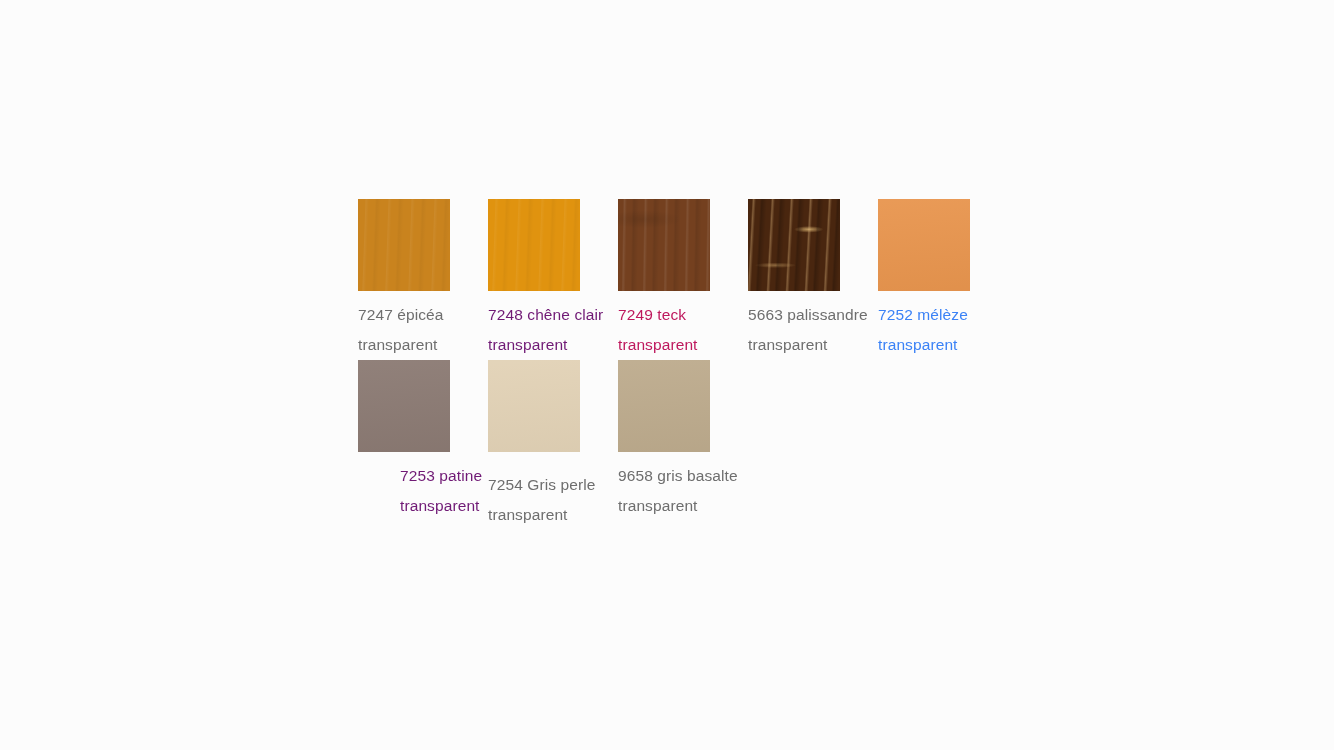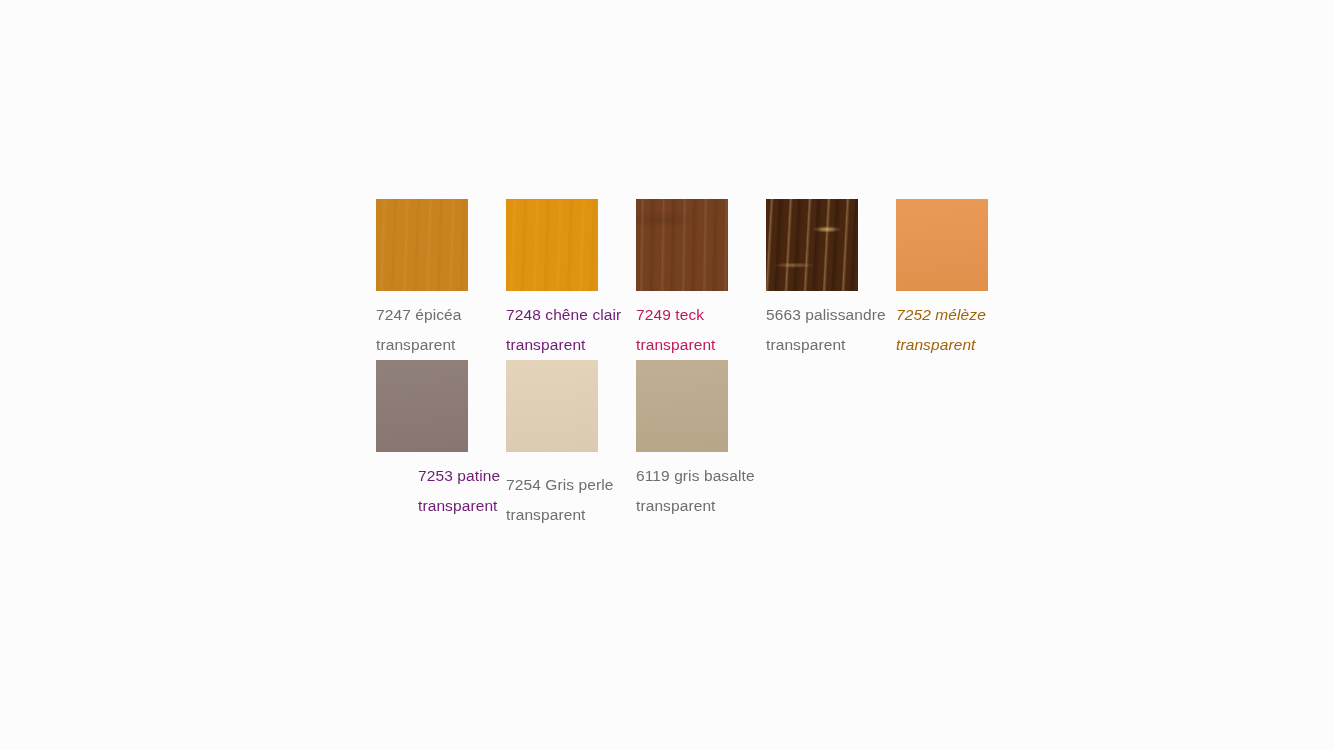--- a/index.html
+++ b/index.html
@@ -17,21 +17,21 @@
 
   .page {
     position: relative;
     width: 1334px;
     height: 750px;
     background: #fcfcfc;
   }
 
   .swatch-grid {
     position: absolute;
-    left: 376px;
+    left: 358px;
     top: 199px;
     width: 680px;
     display: grid;
     grid-template-columns: repeat(5, 130px);
     grid-auto-rows: 161px;
     row-gap: 0px;
     column-gap: 0px;
   }
 
   .swatch-cell {
@@ -149,21 +149,21 @@
         </div>
         <div class="swatch-label" style="color: rgb(110, 110, 110);">
           <span class="name">5663 palissandre</span>
           <span class="finish">transparent</span>
         </div>
       </div>
       <div class="swatch-cell">
         <div class="swatch-chip" style="background-color: rgb(232, 149, 78);">
           <div class="grain g-flat"></div>
         </div>
-        <div class="swatch-label" style="color: #a16207; font-style: italic;">
+        <div class="swatch-label" style="color: #3b82f6;">
           <span class="name">7252 mélèze</span>
           <span class="finish">transparent</span>
         </div>
       </div>
       <div class="swatch-cell">
         <div class="swatch-chip" style="background-color: rgb(139, 122, 115);">
           <div class="grain g-flat"></div>
         </div>
         <div class="swatch-label" style="color: #701a75; margin-left: 42px;">
           <span class="name">7253 patine</span>
@@ -177,18 +177,18 @@
         <div class="swatch-label" style="color: rgb(110, 110, 110); margin-top: 18px;">
           <span class="name">7254 Gris perle</span>
           <span class="finish">transparent</span>
         </div>
       </div>
       <div class="swatch-cell">
         <div class="swatch-chip" style="background-color: rgb(189, 171, 141);">
           <div class="grain g-flat"></div>
         </div>
         <div class="swatch-label" style="color: rgb(110, 110, 110);">
-          <span class="name">6119 gris basalte</span>
+          <span class="name">9658 gris basalte</span>
           <span class="finish">transparent</span>
         </div>
       </div>
     </div>
 </div>
 
 </body></html>

